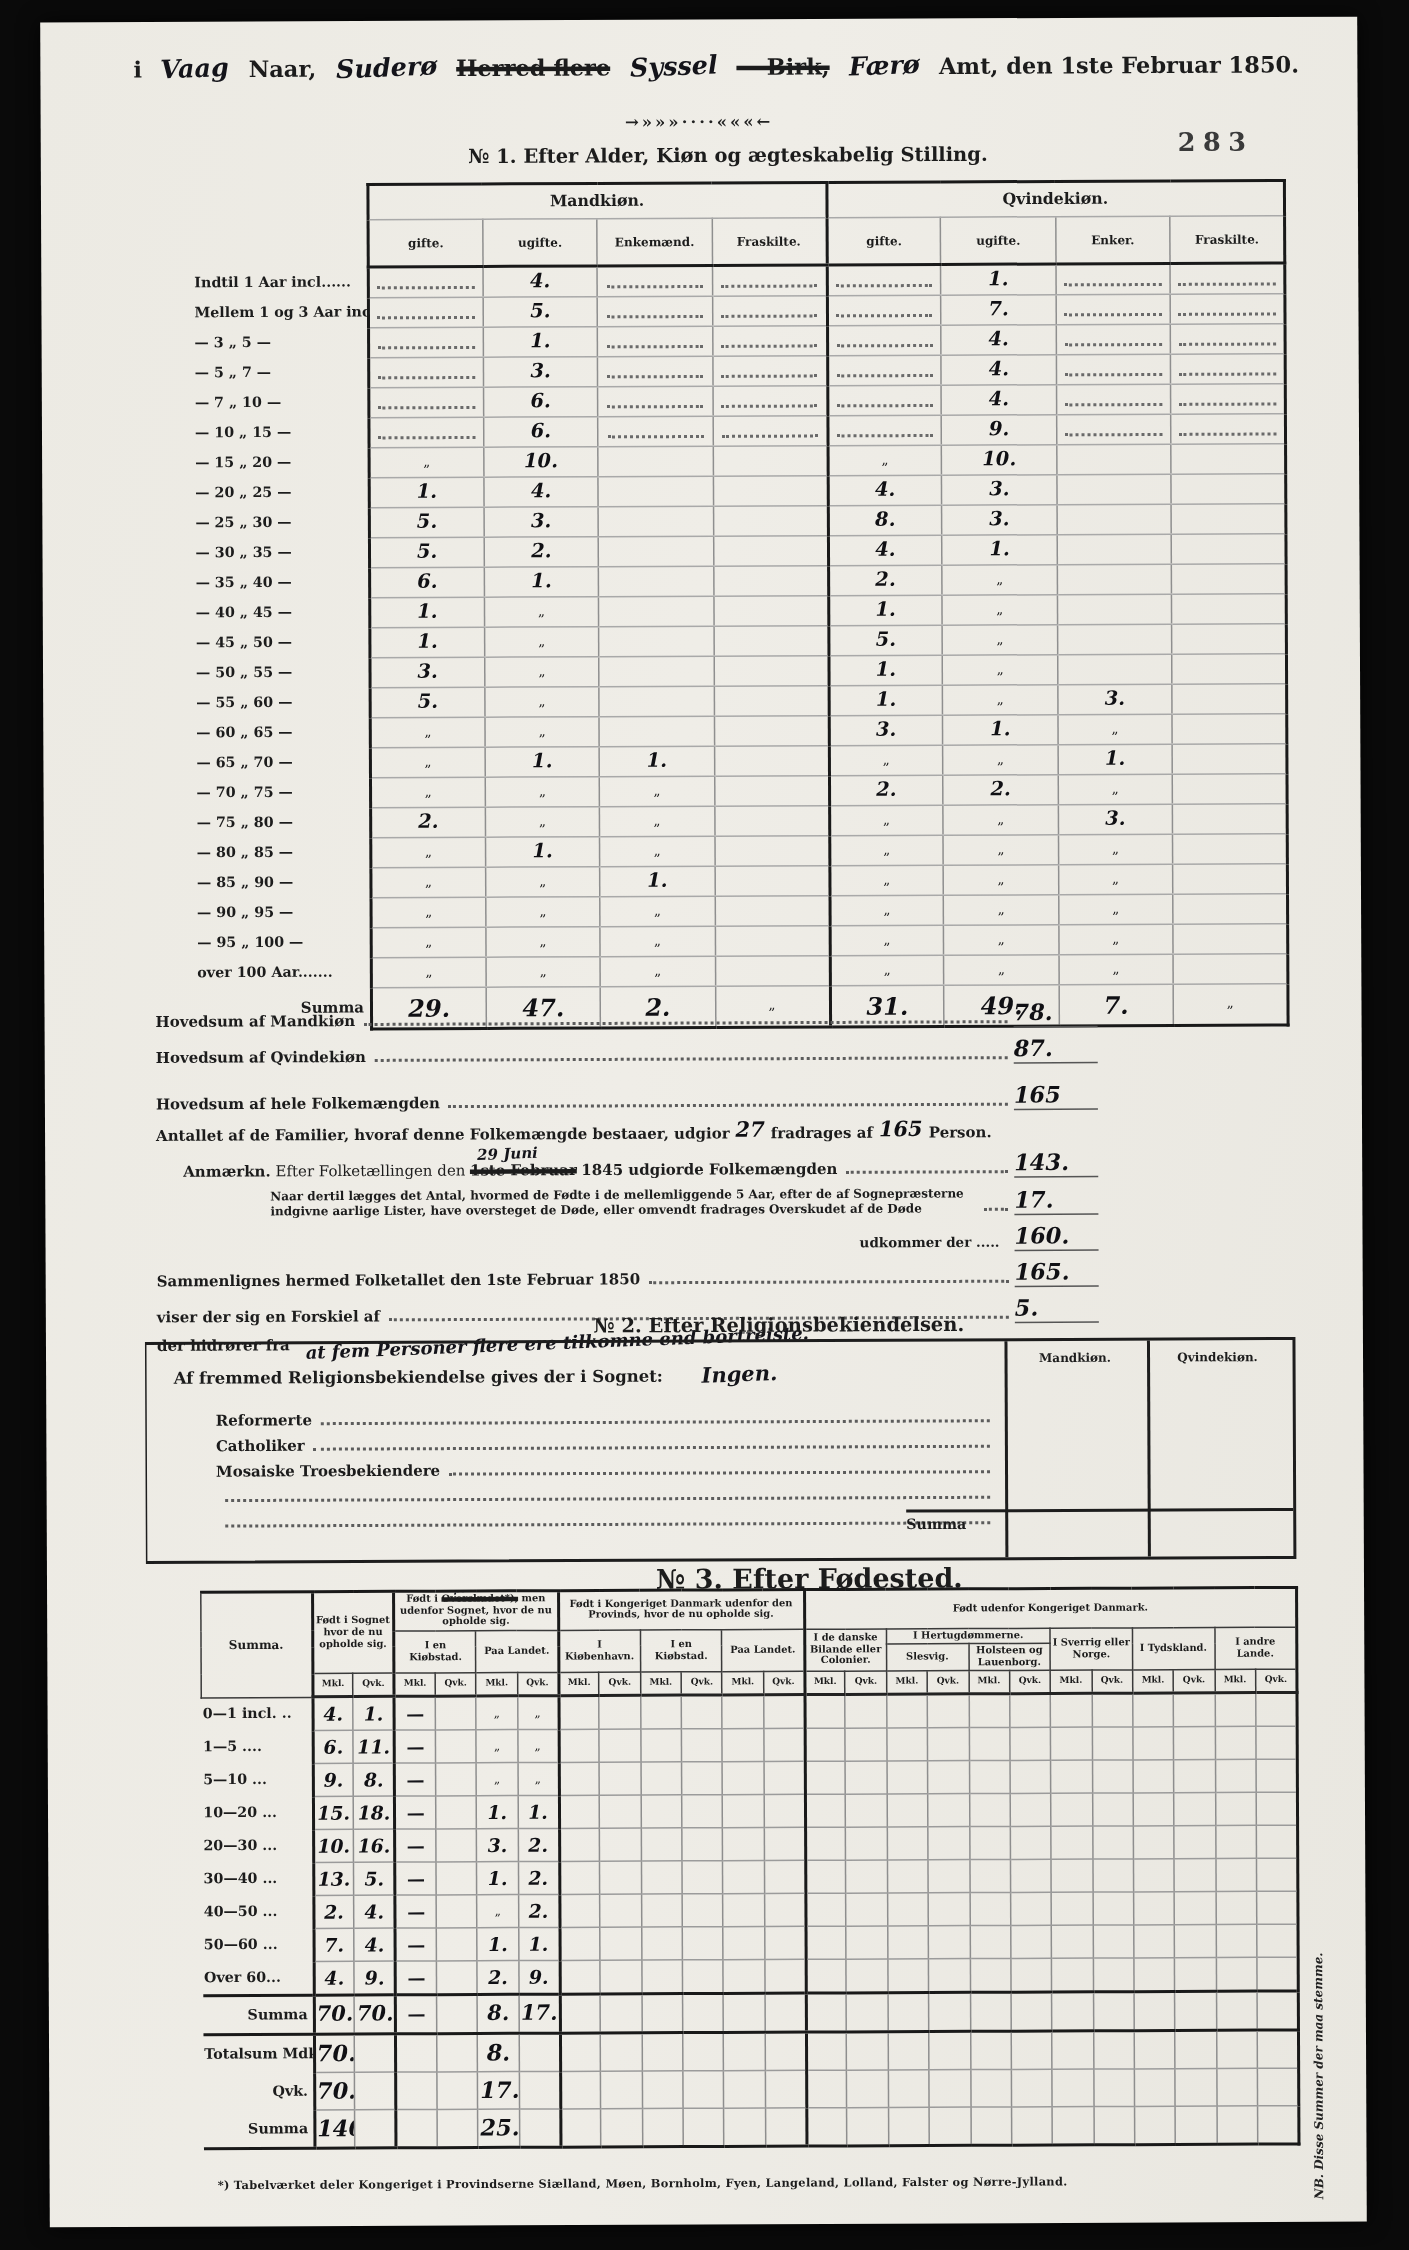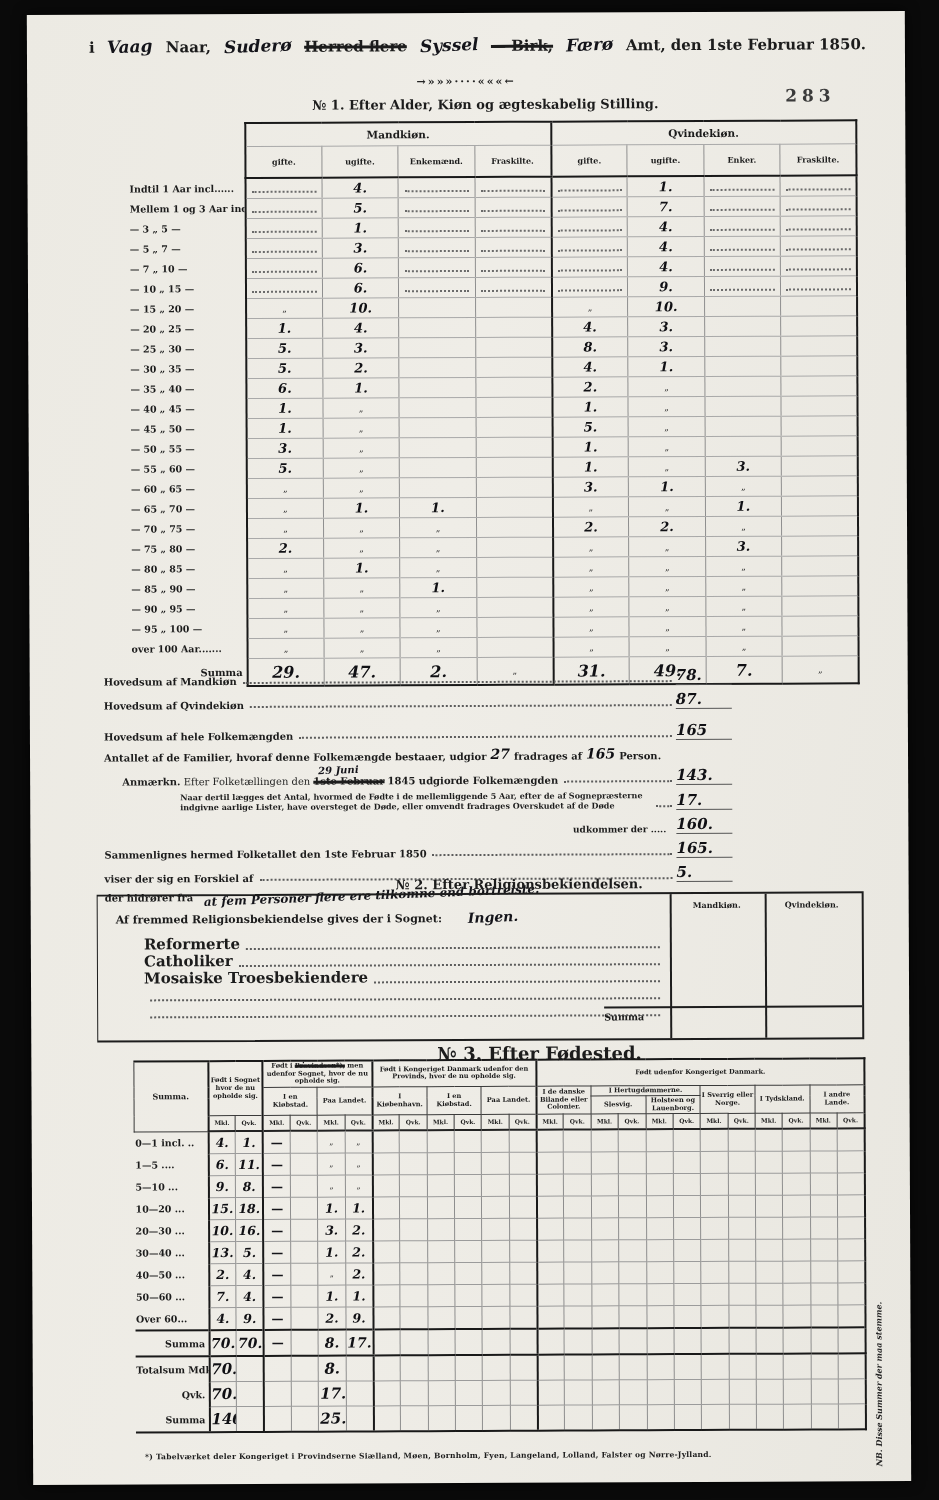--- a/index.html
+++ b/index.html
@@ -58,21 +58,21 @@
   .t2title{position:absolute;left:365px;top:864px;font-size:13px;}
   .t2box{position:absolute;left:66px;top:880px;width:764px;height:144px;
          border:2px solid #1d1d1d;border-left-width:1.5px;}
   .t2v1,.t2v2{position:absolute;top:0;bottom:0;width:0;border-left:2px solid #1d1d1d;}
   .t2v1{left:572px;} .t2v2{left:667px;}
   .t2colh{position:absolute;top:6px;font-size:8px;font-weight:700;text-align:center;width:94px;}
   .t2intro{position:absolute;left:18px;top:14px;font-size:11px;font-weight:700;}
   .t2intro .hand{font-size:14px;margin-left:22px;}
   .t2rows{position:absolute;left:46px;top:40px;width:520px;}
   .t2row{display:flex;align-items:flex-end;height:17px;}
-  .t2row .lbl{font-weight:700;font-size:15px;white-space:nowrap;}
+  .t2row .lbl{font-weight:700;font-size:10px;white-space:nowrap;}
   .t2sumline{position:absolute;left:506px;right:0;top:112px;border-top:2px solid #1d1d1d;}
   .t2summa{position:absolute;left:506px;top:117px;font-size:9.5px;font-weight:700;}
   
   .t3title{position:absolute;left:406px;top:1030px;font-size:18px;}
   .t3wrap{position:absolute;left:102px;top:1046px;width:732px;}
   #t3{width:732px;}
   #t3 col.lab3{width:74px;}
   #t3 th{border:1px solid #3a3a3a;font-size:6.6px;font-weight:700;padding:1px;overflow:hidden;line-height:1.15;}
   #t3 td{border:1px solid #8e8e8e;border-bottom:1px solid #9b9b9b;height:19px;text-align:center;overflow:hidden;}
   #t3 .b-heavy-l{border-left:2.5px solid #191919!important;}
@@ -623,21 +623,21 @@
           <col>
           <col>
           <col>
         </colgroup>
       <thead>
         <tr>
           <th rowspan="4" style="font-size:8px;">Summa.</th>
           <th colspan="2" rowspan="3" class="b-heavy-l">Født i Sognet hvor de nu opholde sig.</th>
           <th colspan="4" class="b-heavy-l">
             <span>Født i</span>
-            <span class="overwrap"><span class="struck">Provindsen*),</span><span class="hand over-hand" style="top:-8px;font-size:7px;">paa Færøerne</span></span>
+            <span class="overwrap"><span class="struck">Overskudet*),</span><span class="hand over-hand" style="top:-8px;font-size:7px;">paa Færøerne</span></span>
             <span>men udenfor Sognet, hvor de nu opholde sig.</span>
           </th>
           <th colspan="6" class="b-heavy-l">Født i Kongeriget Danmark udenfor den Provinds, hvor de nu opholde sig.</th>
           <th colspan="12" class="b-heavy-l b-heavy-r">Født udenfor Kongeriget Danmark.</th>
         </tr>
         <tr>
           <th colspan="2" rowspan="2" class="b-heavy-l">I en Kiøbstad.</th>
           <th colspan="2" rowspan="2">Paa Landet.</th>
           <th colspan="2" rowspan="2" class="b-heavy-l">I Kiøbenhavn.</th>
           <th colspan="2" rowspan="2">I en Kiøbstad.</th>

